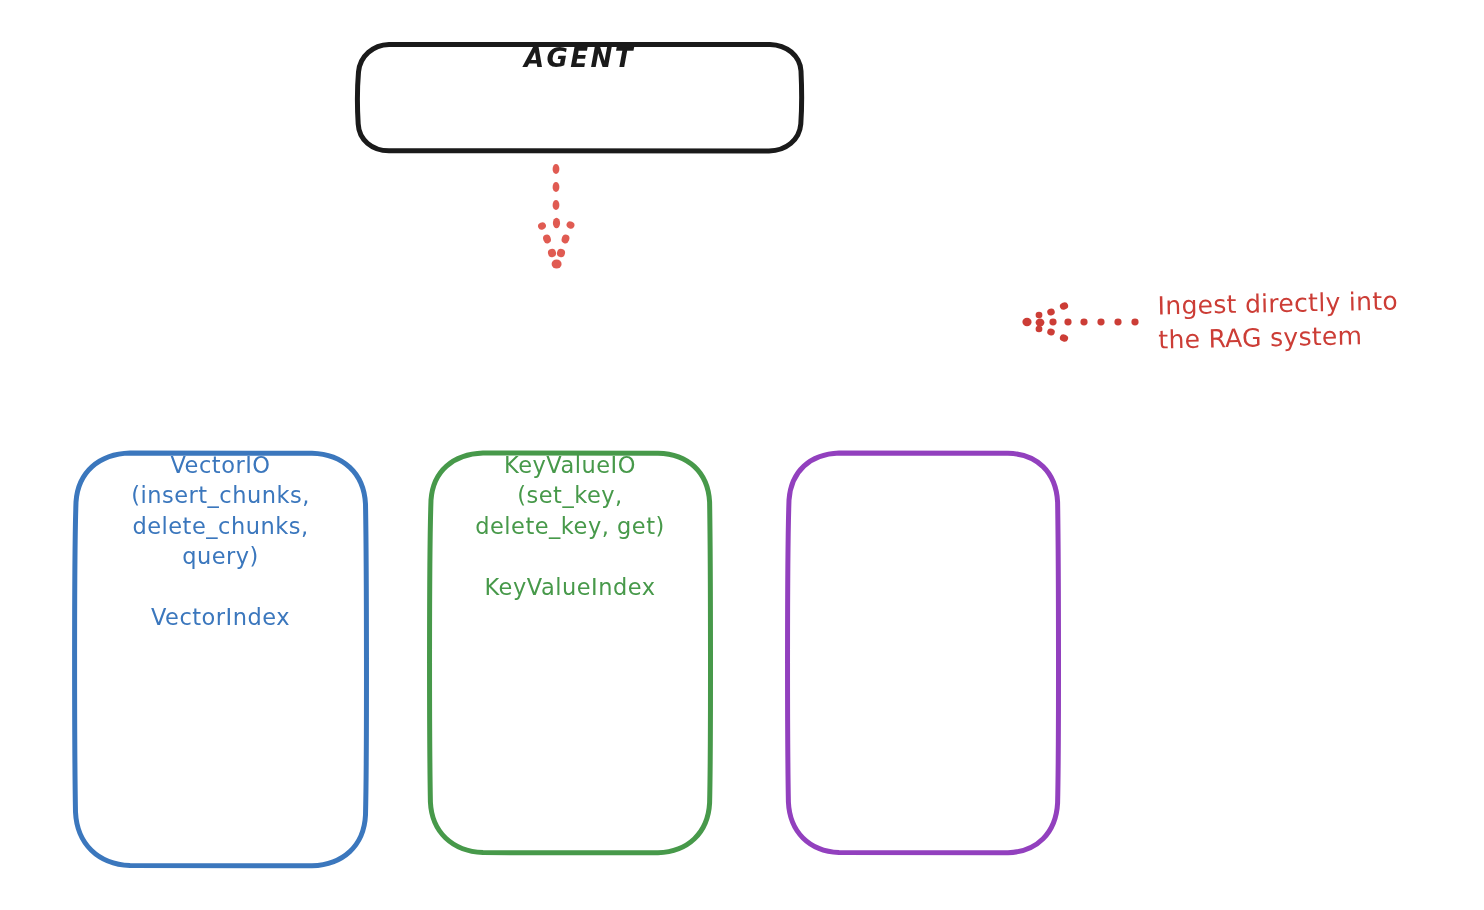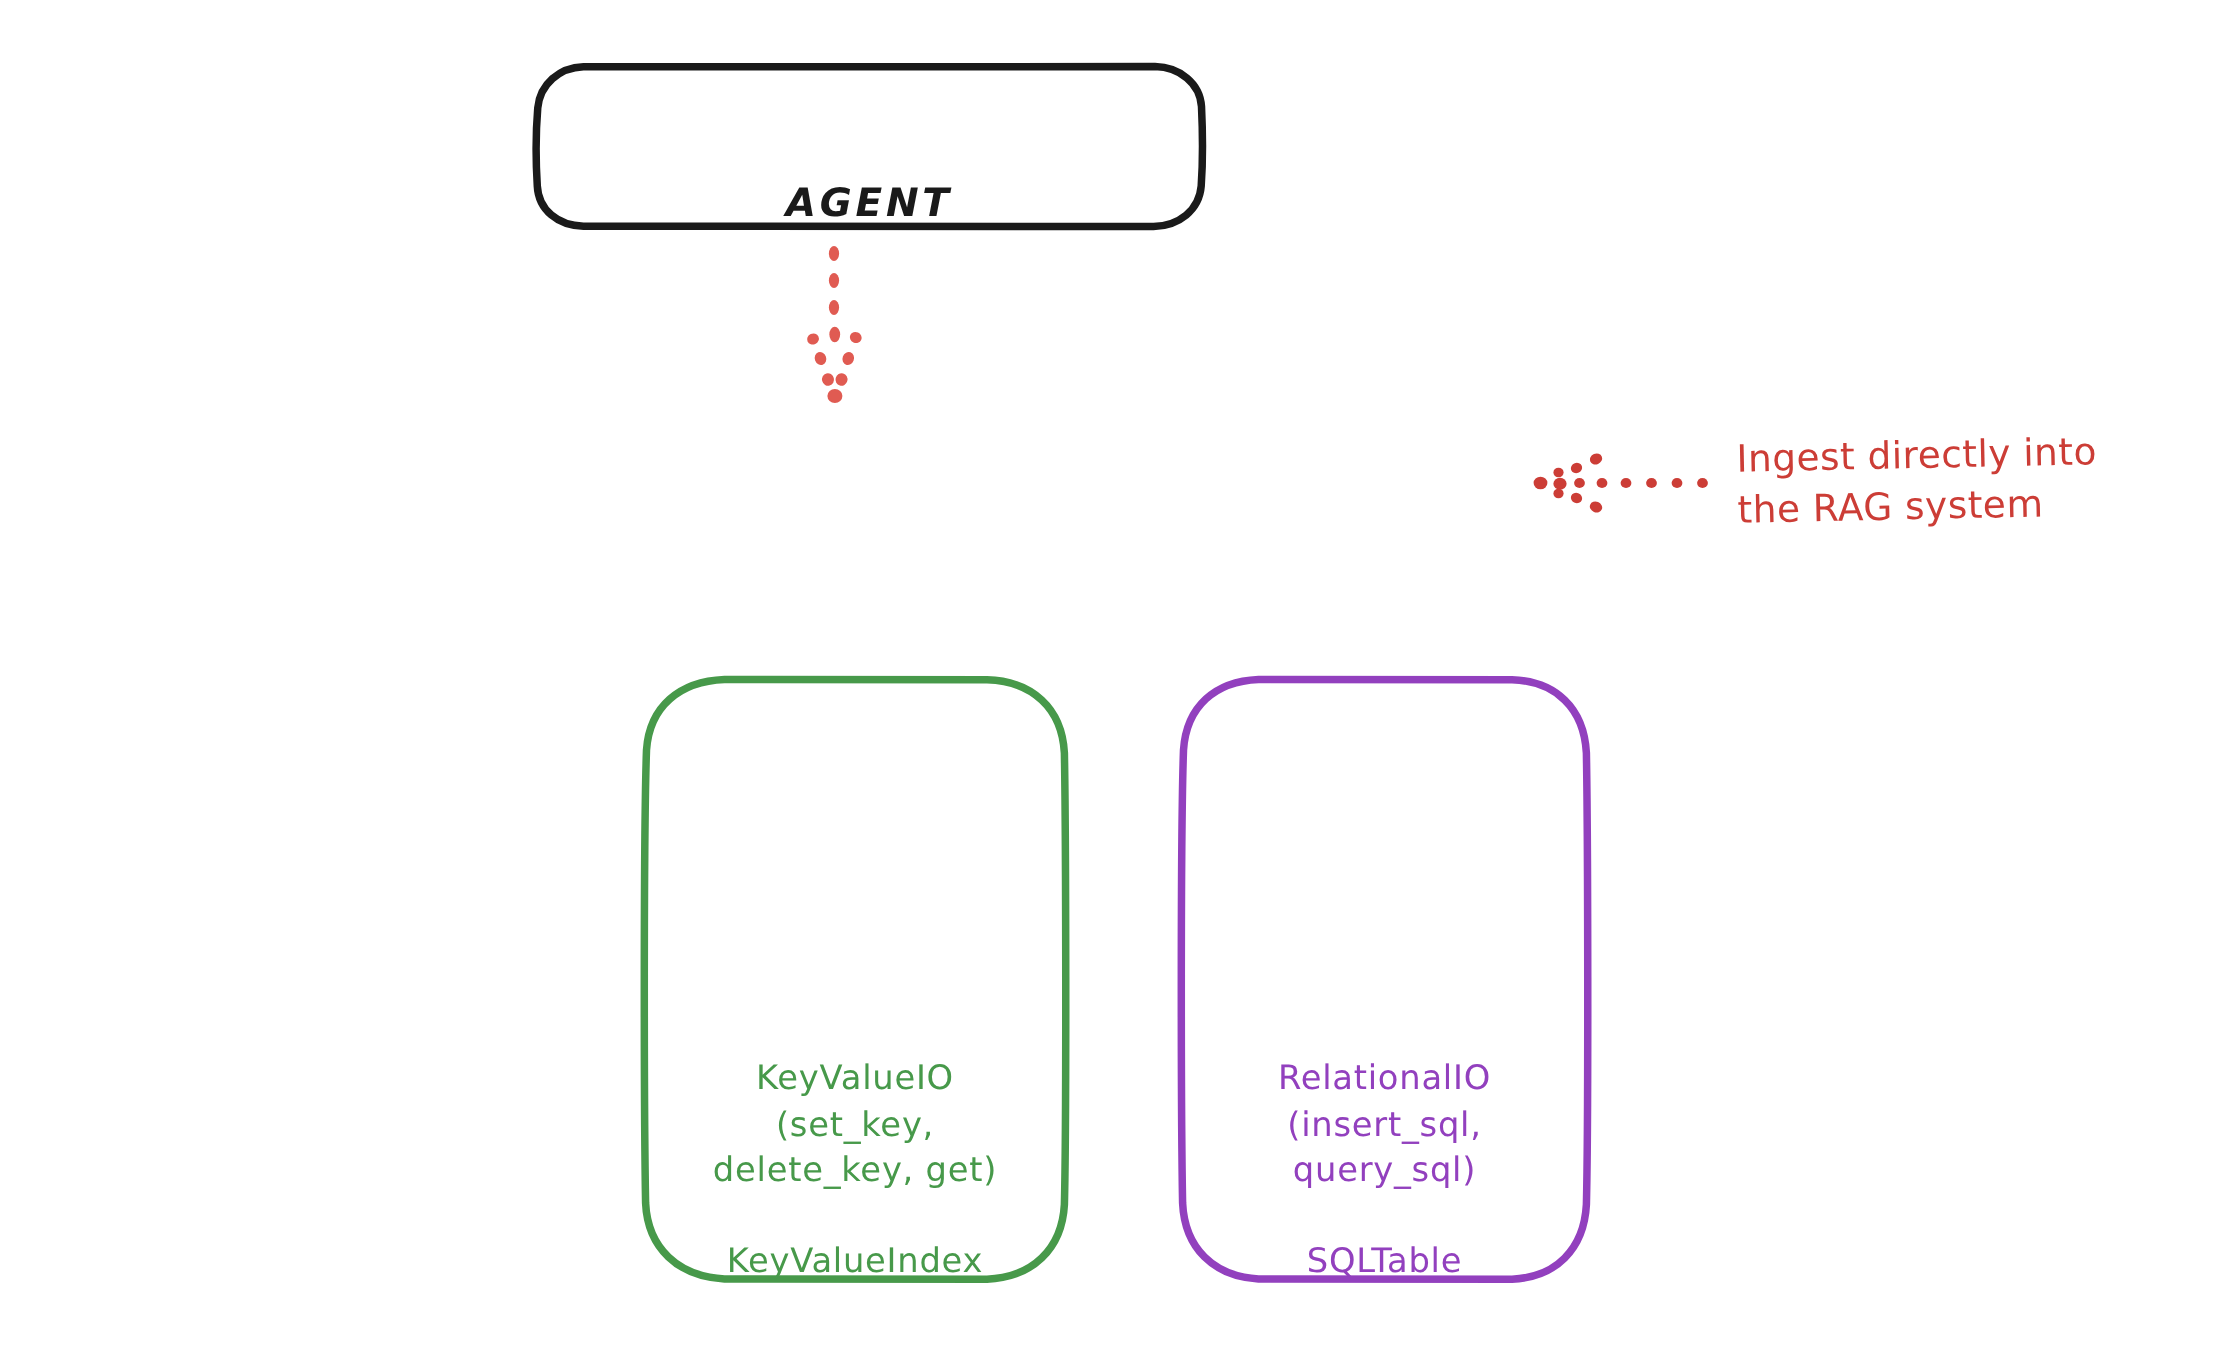--- a/index.html
+++ b/index.html
@@ -15,21 +15,21 @@
   #canvas {
     position: relative;
     width: 1484px;
     height: 910px;
     background: #ffffff;
     overflow: hidden;
   }
   .sketch-box {
     position: absolute;
     display: flex;
-    align-items: flex-end;
+    align-items: flex-start;
     justify-content: center;
     text-align: center;
     background: transparent;
   }
   .sketch-box svg.frame {
     position: absolute;
     top: 0; left: 0;
     width: 100%;
     height: 100%;
     pointer-events: none;
@@ -183,20 +183,39 @@
         <ellipse cx="17" cy="19" rx="3.4" ry="3.2"></ellipse>
         <ellipse cx="29" cy="36" rx="3.8" ry="3.4" transform="rotate(20 29 36)"></ellipse>
         <ellipse cx="42" cy="42" rx="4.2" ry="3.6" transform="rotate(22 42 42)"></ellipse>
         <ellipse cx="17" cy="33" rx="3.4" ry="3.2"></ellipse>
       </g>
     </svg>
     <div id="ingest-text">Ingest directly into
 the RAG system</div>
   </div>
 
+  <div class="sketch-box provider-box" id="vectorio-box">
+    <svg class="frame" viewBox="0 0 297 419" preserveAspectRatio="none">
+      <path d="M 58 3
+               C 27 4 6 22 4 52
+               C 2 110 2.4 300 3.5 362
+               C 5 394 26 414 58 415.6
+               L 240 415.8
+               C 271 414.6 292 396 293.5 365
+               C 295 305 294.6 112 293.5 54
+               C 292 23 271 4.2 240 3.2
+               L 58 3 Z" fill="#ffffff" stroke="#3b77bd" stroke-width="5" stroke-linecap="round" stroke-linejoin="round"></path>
+    </svg>
+    <div class="box-label">VectorIO
+(insert_chunks,
+delete_chunks,
+query)
+
+VectorIndex</div>
+  </div>
 
   <div class="sketch-box provider-box" id="keyvalueio-box">
     <svg class="frame" viewBox="0 0 286 406" preserveAspectRatio="none">
       <path d="M 56 3
                C 26 4.2 6 21 4 50
                C 2 107 2.3 292 3.4 352
                C 4.8 382 25 401 56 402.6
                L 231 402.8
                C 261 401.6 281 383 282.6 353
                C 284 295 283.6 108 282.6 52
@@ -215,20 +234,15 @@
       <path d="M 54 3
                C 25 4.2 6 21 4 50
                C 2 107 2.3 292 3.4 352
                C 4.8 382 24 401 54 402.6
                L 223 402.8
                C 252 401.6 271 383 272.6 353
                C 274 295 273.6 108 272.6 52
                C 271 22 252 4 223 3.2
                L 54 3 Z" fill="#ffffff" stroke="#9240be" stroke-width="5" stroke-linecap="round" stroke-linejoin="round"></path>
     </svg>
-    <div class="box-label">RelationalIO
-(insert_sql,
-query_sql)
-
-SQLTable</div>
   </div>
 
 </div>
 
 </body></html>

